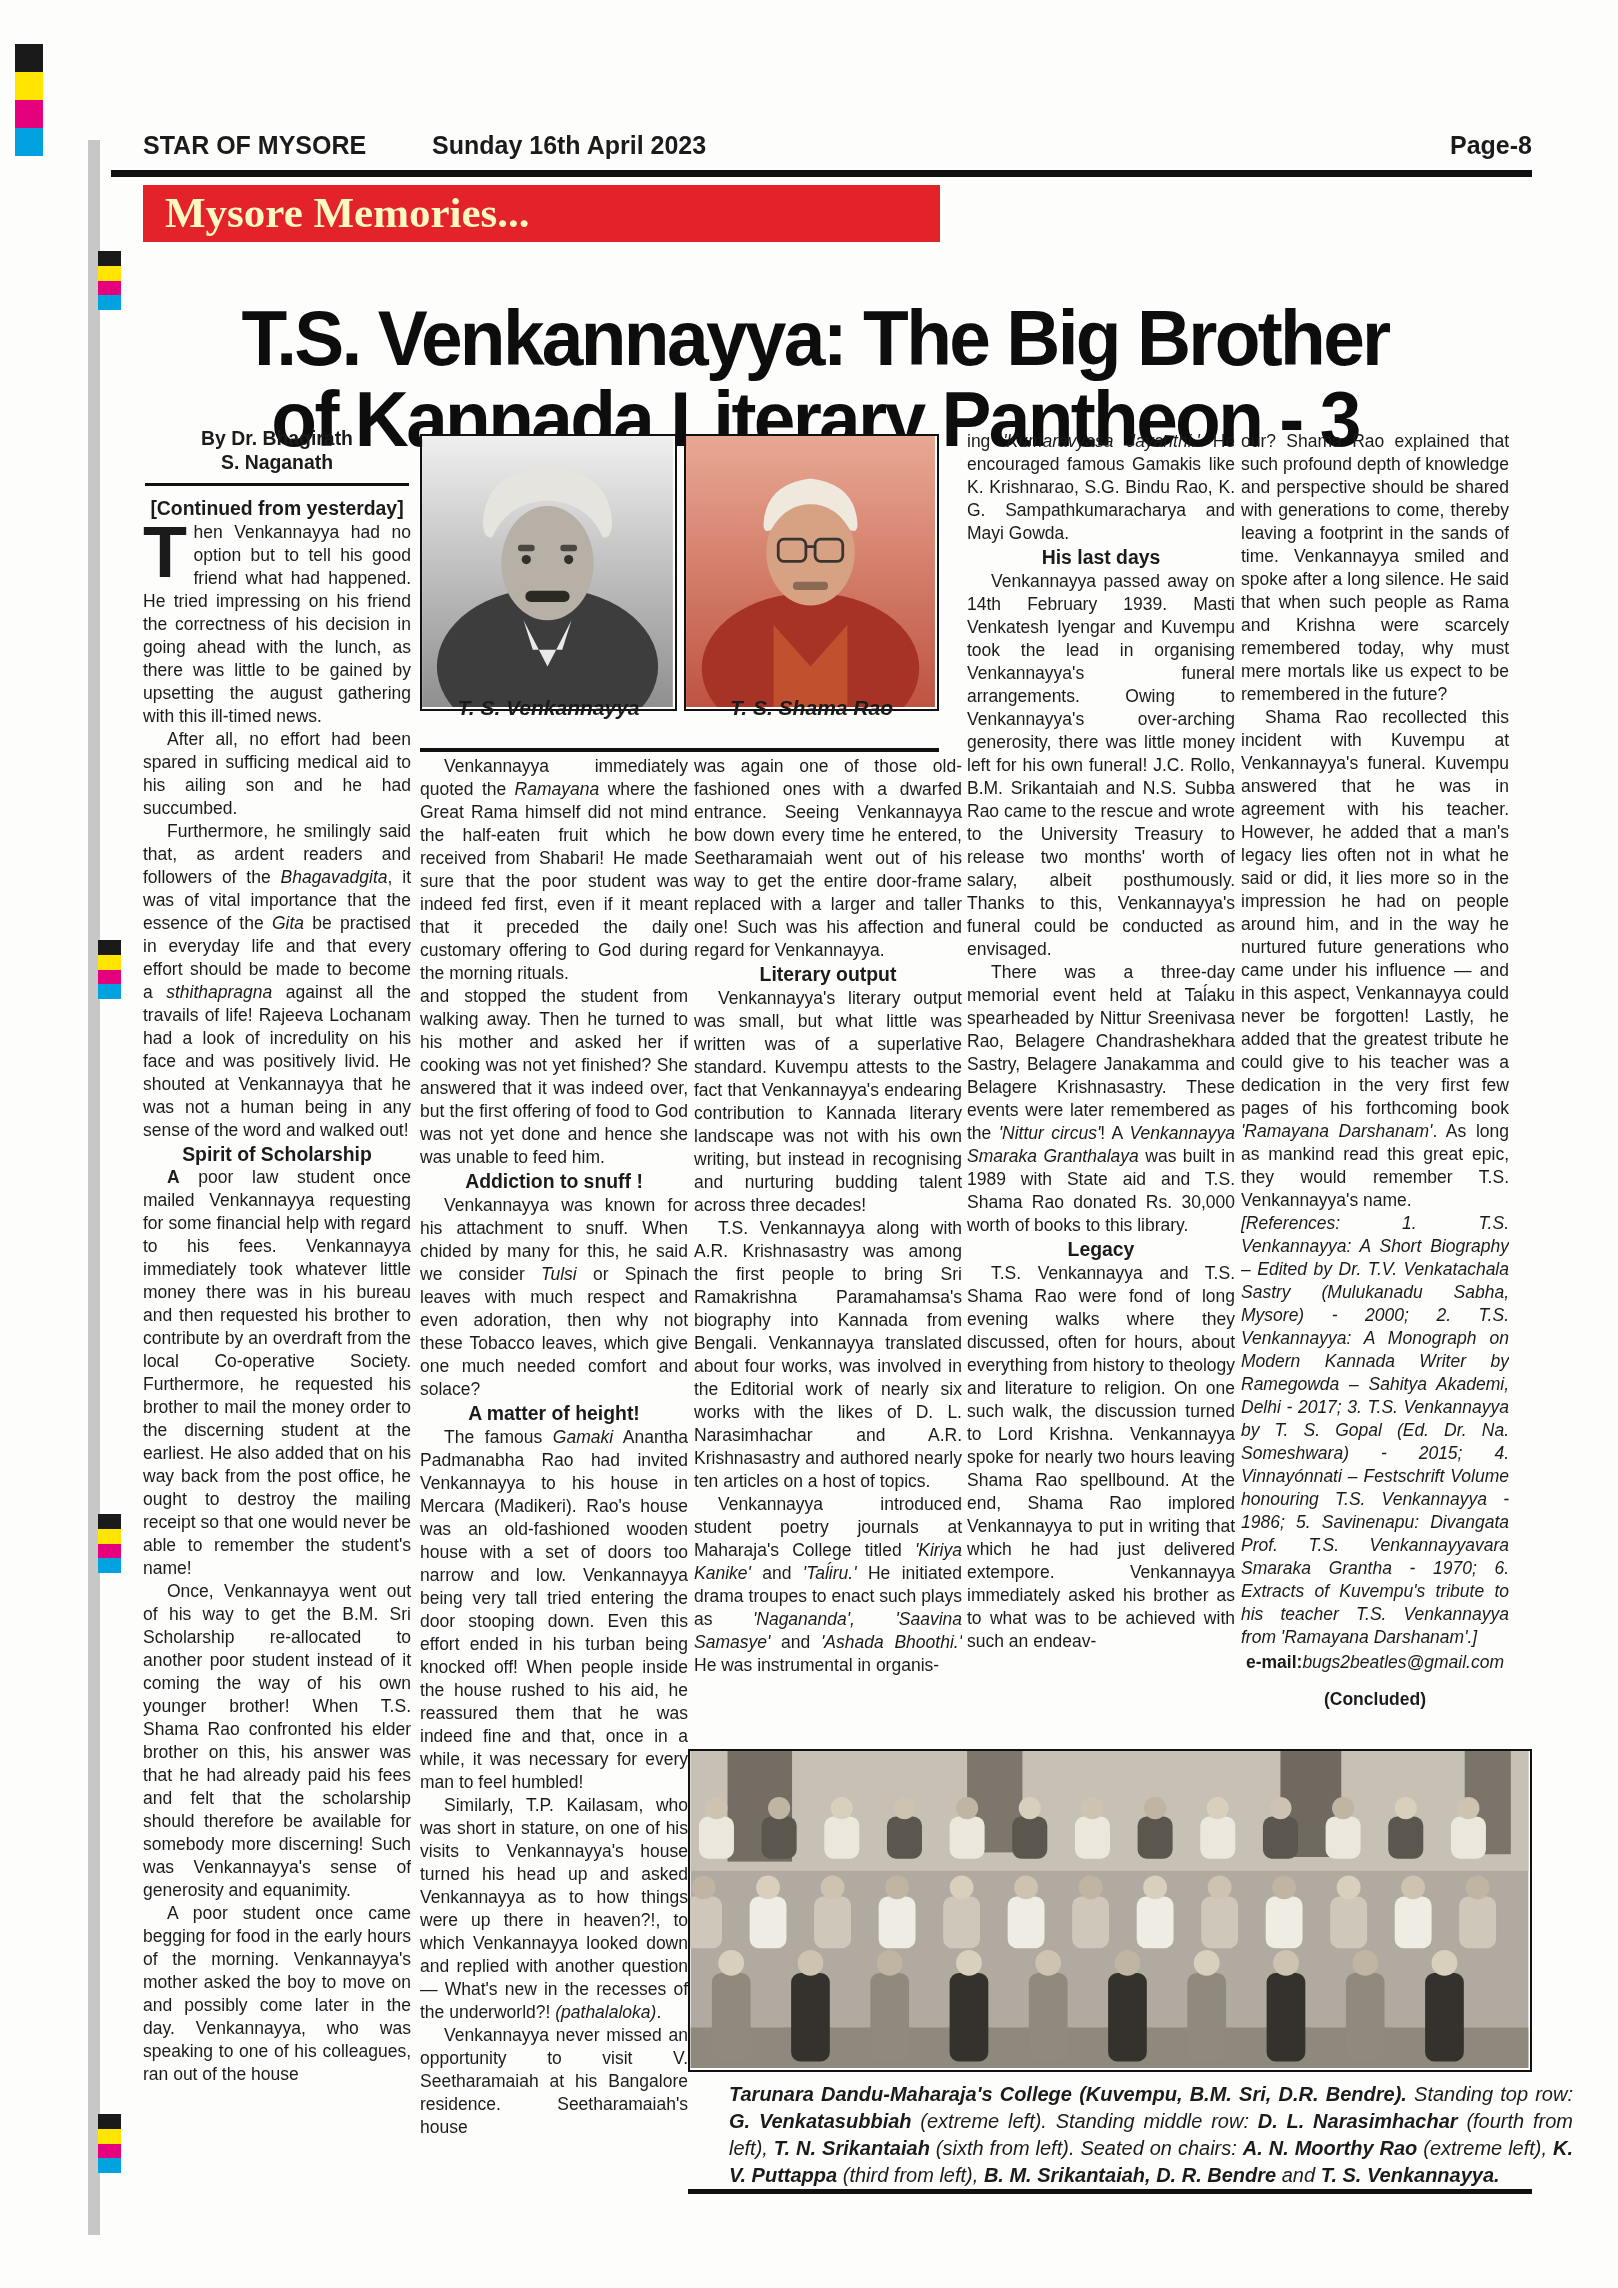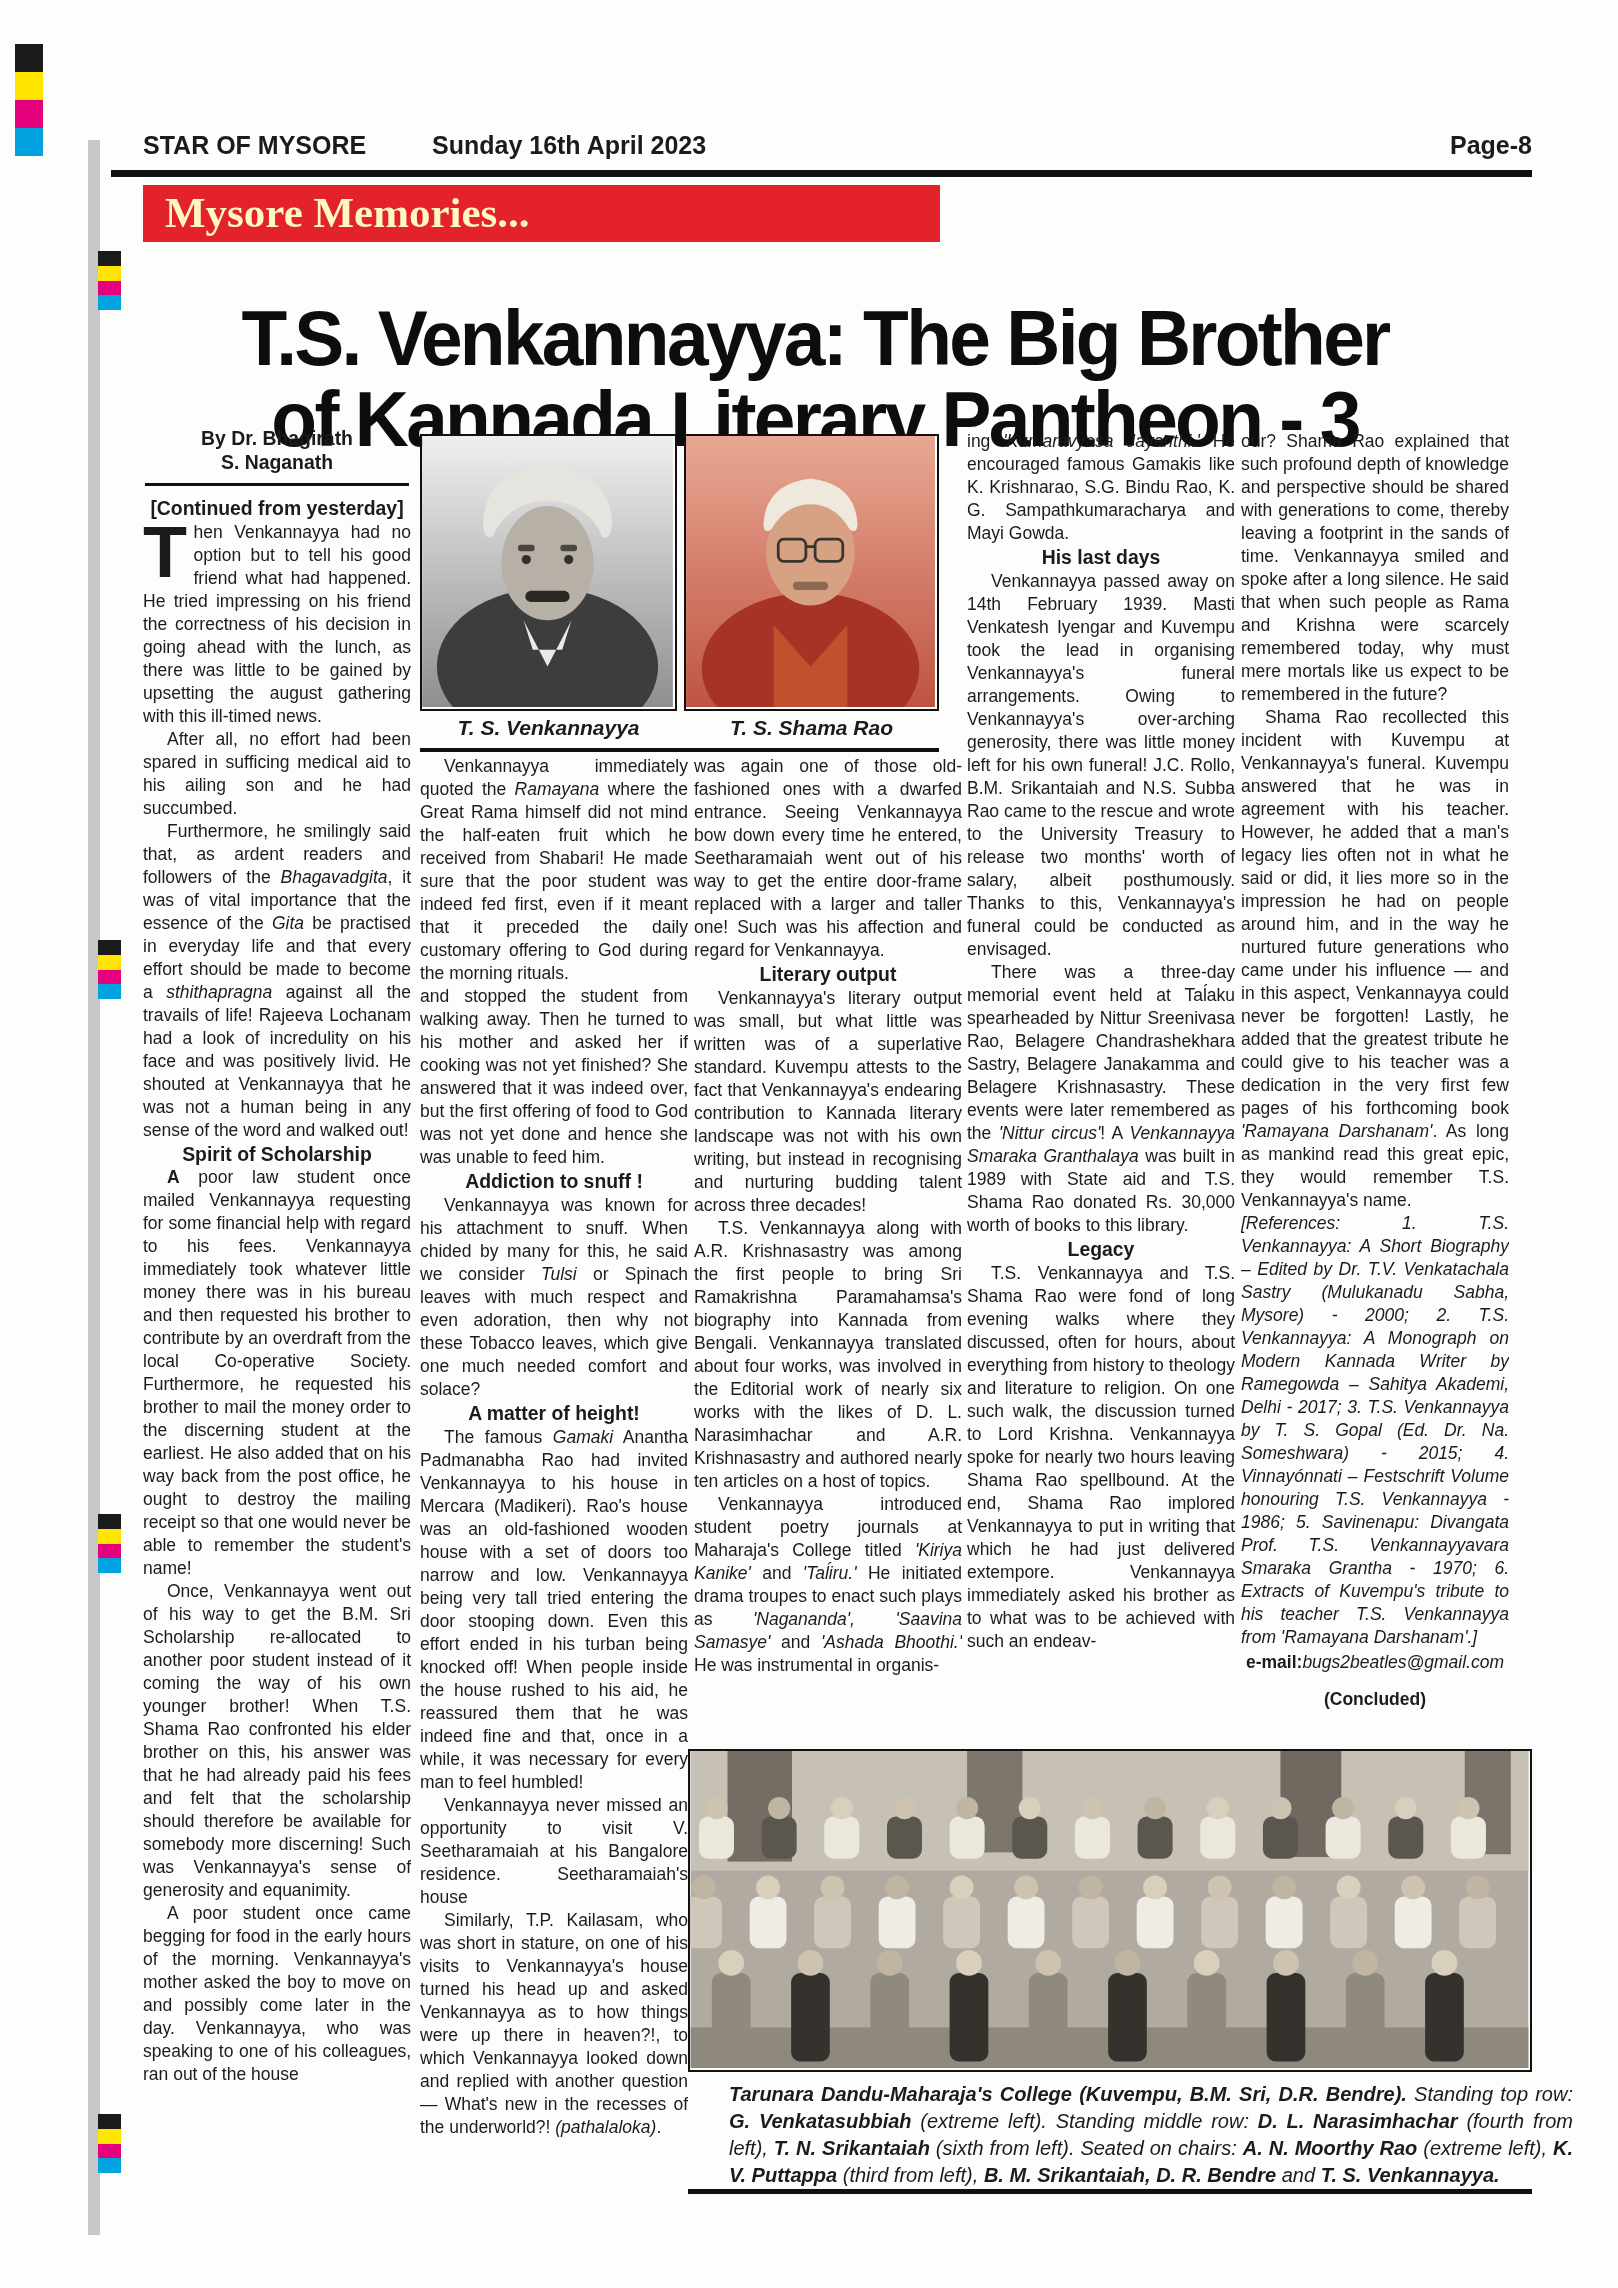--- a/index.html
+++ b/index.html
@@ -34,21 +34,21 @@
   .emailline{text-align:center;margin-top:1.8px;}
   .emailline .b{font-weight:bold;}
   .emailline .i{font-style:italic;}
   .concluded{font-weight:bold;text-align:center;margin-top:14px;}
   .b{font-weight:bold;}
   .i{font-style:italic;}
   
   .portrait{position:absolute;top:434px;height:277px;border:2.8px solid #111;box-sizing:border-box;overflow:hidden;}
   .portrait-left{left:420px;width:257px;}
   .portrait-right{left:684px;width:255px;}
-  .pcaption{position:absolute;top:716px;font-weight:bold;font-style:italic;font-size:21px;text-align:center;}
+  .pcaption{position:absolute;top:696px;font-weight:bold;font-style:italic;font-size:21px;text-align:center;}
   .pcap-left{left:420px;width:257px;}
   .pcap-right{left:684px;width:255px;}
   .caption-rule{position:absolute;left:420px;top:748px;width:519px;height:3.7px;background:#111;}
   
   .groupphoto{position:absolute;left:688px;top:1749px;width:844px;height:323px;border:2.8px solid #111;box-sizing:border-box;overflow:hidden;}
   .caption{position:absolute;left:729px;top:2081px;width:844px;font-style:italic;font-size:20px;line-height:27px;text-align:justify;}
   .caption-bottom-rule{position:absolute;left:688px;top:2189px;width:844px;height:4.6px;background:#111;}
 </style>
 </head>
 <body>
@@ -154,22 +154,22 @@
       <p class="para ind"><span>Once, Venkannayya went out of his way to get the B.M. Sri Scholarship re-allocated to another poor student instead of it coming the way of his own younger brother! When T.S. Shama Rao confronted his elder brother on this, his answer was that he had already paid his fees and felt that the scholarship should therefore be available for somebody more discerning! Such was Venkannayya's sense of generosity and equanimity.</span></p>
       <p class="para ind"><span>A poor student once came begging for food in the early hours of the morning. Venkannayya's mother asked the boy to move on and possibly come later in the day. Venkannayya, who was speaking to one of his colleagues, ran out of the house</span></p>
     </div>
   <div class="col col2">
       <p class="para ind"><span>Venkannayya immediately quoted the </span><span class="i">Ramayana</span><span> where the Great Rama himself did not mind the half-eaten fruit which he received from Shabari! He made sure that the poor student was indeed fed first, even if it meant that it preceded the daily customary offering to God during the morning rituals.</span></p>
       <p class="para"><span>and stopped the student from walking away. Then he turned to his mother and asked her if cooking was not yet finished? She answered that it was indeed over, but the first offering of food to God was not yet done and hence she was unable to feed him.</span></p>
       <div class="subhead">Addiction to snuff !</div>
       <p class="para ind"><span>Venkannayya was known for his attachment to snuff. When chided by many for this, he said we consider </span><span class="i">Tulsi</span><span> or Spinach leaves with much respect and even adoration, then why not these Tobacco leaves, which give one much needed comfort and solace?</span></p>
       <div class="subhead">A matter of height!</div>
       <p class="para ind"><span>The famous </span><span class="i">Gamaki</span><span>  Anantha Padmanabha Rao had invited Venkannayya to his house in Mercara (Madikeri). Rao's house was an old-fashioned wooden house with a set of doors too narrow and low. Venkannayya being very tall tried entering the door stooping down. Even this effort ended in his turban being knocked off! When people inside the house rushed to his aid, he reassured them that he was indeed fine and that, once in a while, it was necessary for every man to feel humbled!</span></p>
+      <p class="para ind"><span>Similarly, T.P. Kailasam, who was short in stature, on one of his visits to Venkannayya's house turned his head up and asked Venkannayya as to how things were up there in heaven?!, to which Venkannayya looked down and replied with another question — What's new in the recesses of the underworld?! </span><span class="i">(pathalaloka)</span><span>.</span></p>
       <p class="para ind"><span>Venkannayya never missed an opportunity to visit V. Seetharamaiah at his Bangalore residence. Seetharamaiah's house</span></p>
-      <p class="para ind"><span>Similarly, T.P. Kailasam, who was short in stature, on one of his visits to Venkannayya's house turned his head up and asked Venkannayya as to how things were up there in heaven?!, to which Venkannayya looked down and replied with another question — What's new in the recesses of the underworld?! </span><span class="i">(pathalaloka)</span><span>.</span></p>
     </div>
   <div class="col col3">
       <p class="para"><span>was again one of those old-fashioned ones with a dwarfed entrance. Seeing Venkannayya bow down every time he entered, Seetharamaiah went out of his way to get the entire door-frame replaced with a larger and taller one! Such was his affection and regard for Venkannayya.</span></p>
       <div class="subhead">Literary output</div>
       <p class="para ind"><span>Venkannayya's literary output was small, but what little was written was of a superlative standard. Kuvempu attests to the fact that Venkannayya's endearing contribution to Kannada literary landscape was not with his own writing, but instead in recognising and nurturing budding talent across three  decades!</span></p>
       <p class="para ind"><span>T.S. Venkannayya along with A.R. Krishnasastry was among the first people to bring Sri Ramakrishna Paramahamsa's biography into Kannada from Bengali. Venkannayya translated about four works, was involved in the Editorial work of nearly six works with the likes of D. L. Narasimhachar and A.R. Krishnasastry and authored nearly ten articles on a host of topics.</span></p>
       <p class="para ind"><span>Venkannayya introduced student poetry journals at Maharaja's College titled </span><span class="i">'Kiriya Kanike'</span><span> and </span><span class="i">'Taĺiru.'</span><span>  He initiated drama troupes to enact such plays as </span><span class="i">'Nagananda', 'Saavina Samasye'</span><span> and </span><span class="i">'Ashada Bhoothi.'</span><span> He was instrumental in organis-</span></p>
     </div>
   <div class="col col4">
       <p class="para"><span>ing </span><span class="i">'Kumaravyasa Jayanthi.'</span><span> He encouraged famous Gamakis like K. Krishnarao, S.G. Bindu Rao, K. G. Sampathkumaracharya and Mayi Gowda.</span></p>

